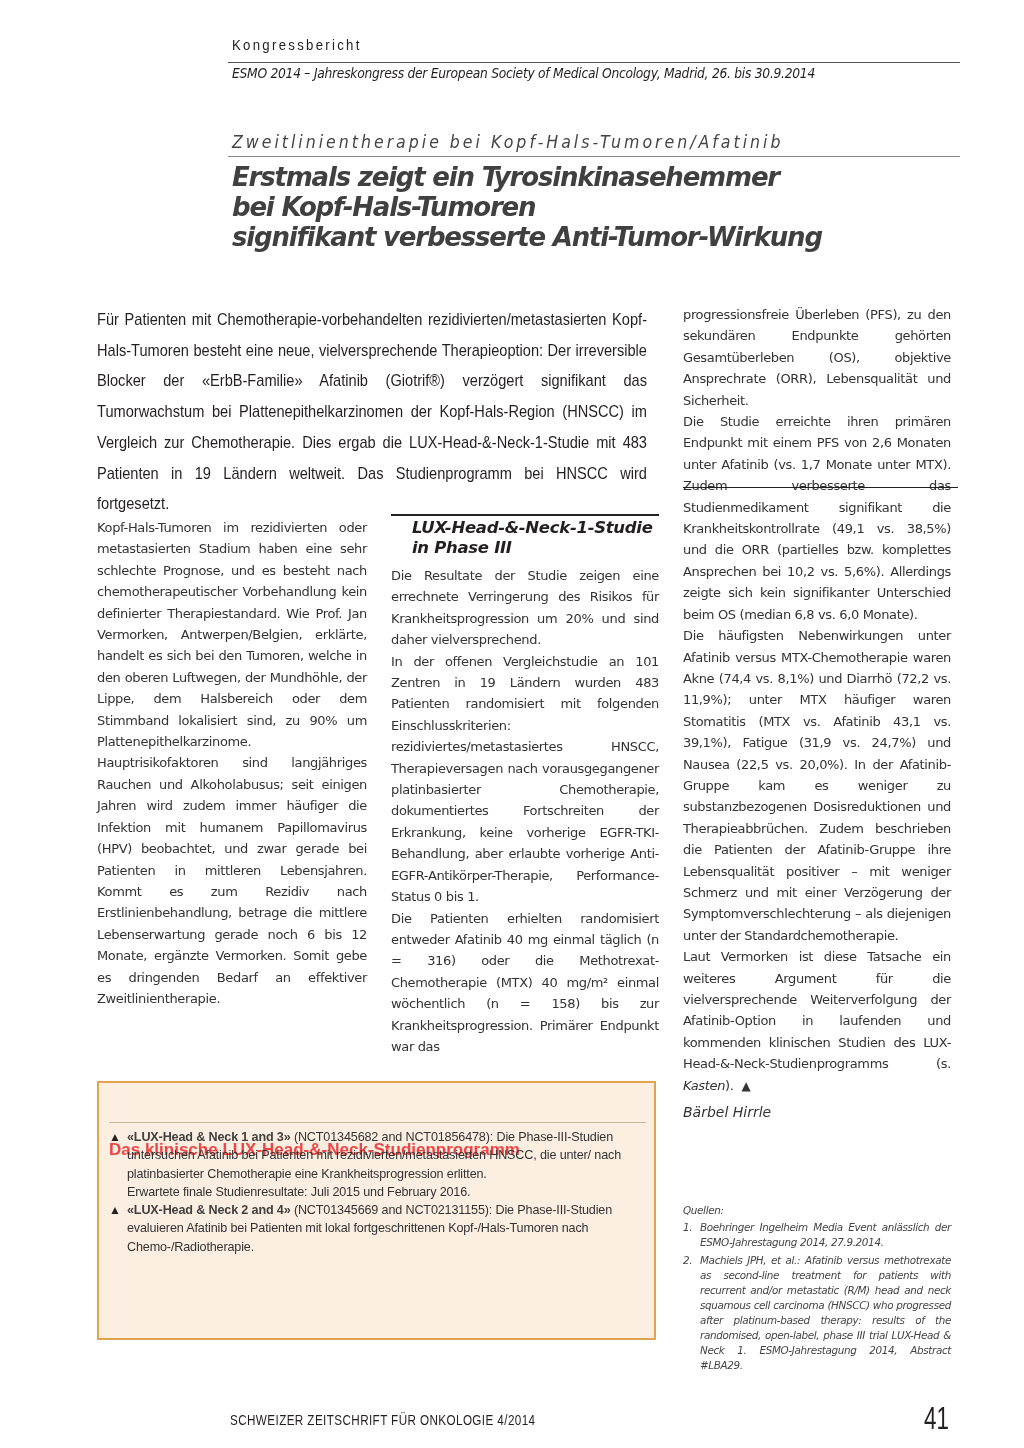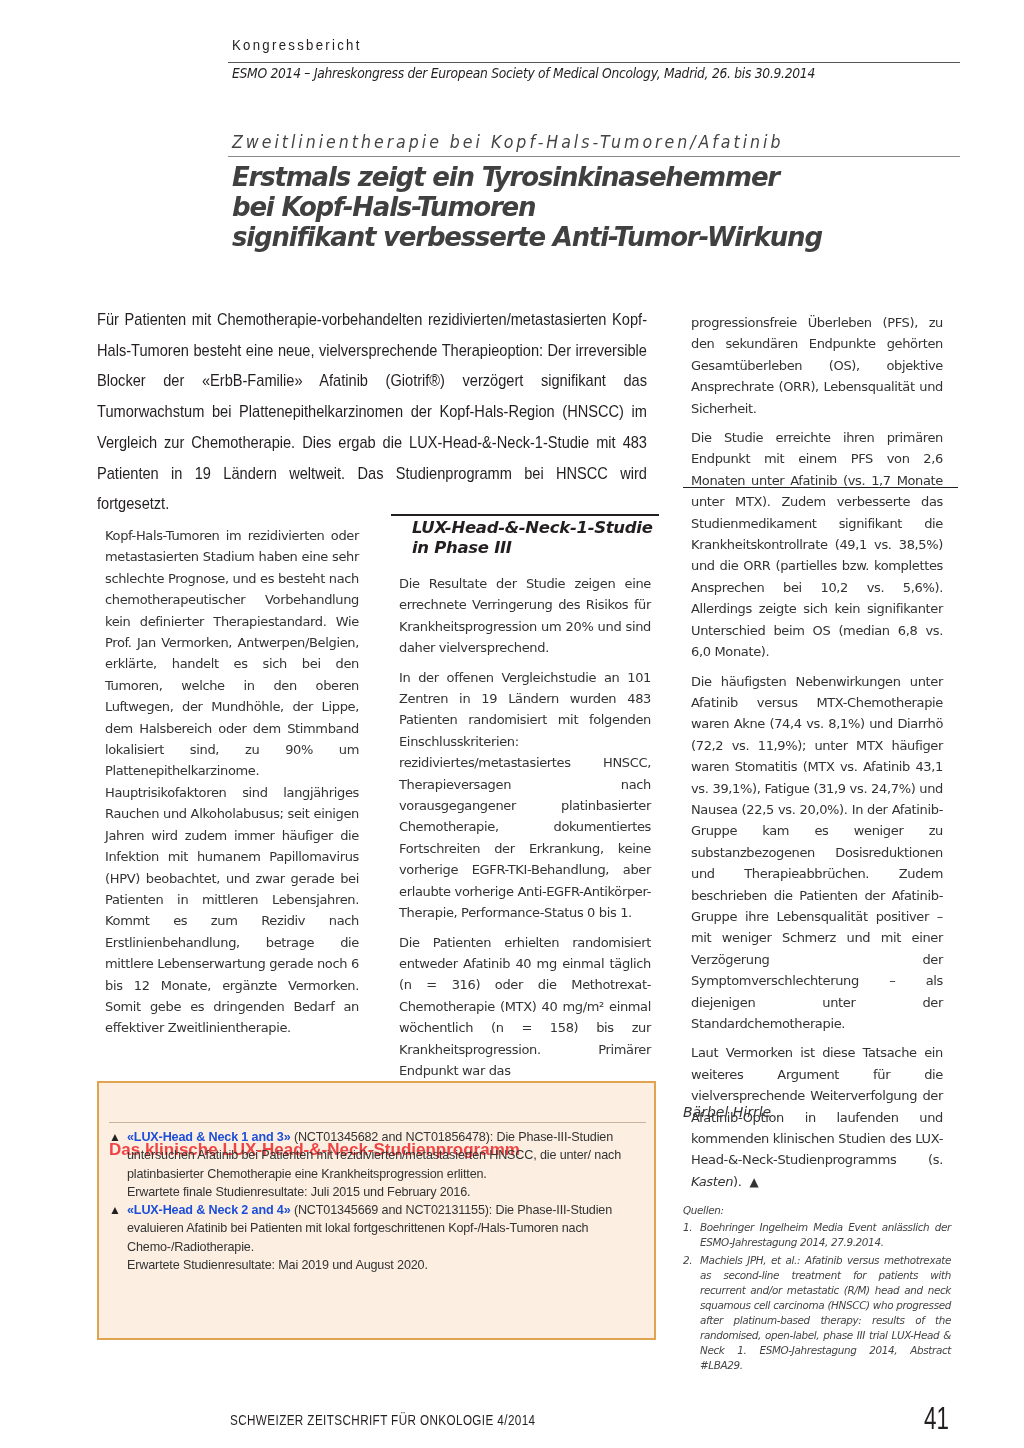--- a/index.html
+++ b/index.html
@@ -28,21 +28,21 @@
     }
     .lead {
       left: 97px; top: 305px; width: 550px; font-family: "Liberation Sans", sans-serif;
       font-size: 16.6px; line-height: 30.7px; text-align: justify; color: #231f20;
       transform: scaleX(0.88); transform-origin: left; width: 625px;
     }
     .col {
       font-family: "DejaVu Sans", sans-serif; font-size: 13px; line-height: 21.4px;
       text-align: justify; color: #333; font-weight: normal;
     }
-    .col p { margin: 8px; }
+    .col p { margin: 0; }
     .col1 { left: 97px; top: 517px; width: 270px; letter-spacing: -0.35px; }
     .col2 { left: 391px; top: 565px; width: 268px; letter-spacing: -0.35px; }
     .col3 { left: 683px; top: 304px; width: 268px; letter-spacing: -0.35px; }
     .col2-rule { left: 391px; top: 514px; width: 268px; height: 2px; background: #231f20; }
     .col2-heading {
       left: 412px; top: 518px; width: 250px; font-size: 16.5px; line-height: 20px; font-weight: bold; font-style: italic;
       color: #231f20; letter-spacing: -0.3px;
     }
     .col3-rule { left: 683px; top: 487px; width: 275px; height: 1px; background: #231f20; }
     .box {
@@ -52,21 +52,21 @@
       left: 109px; top: 1140px; font-family: "Liberation Sans", sans-serif; font-weight: bold; font-size: 17px; color: #ef4444;
     }
     .box-divider { left: 109px; top: 1122px; width: 537px; height: 1px; background: #c8b49c; }
     .box-body {
       left: 109px; top: 1128px; width: 540px; font-family: "Liberation Sans", sans-serif; font-size: 12.6px; line-height: 18.3px; color: #333;
       letter-spacing: -0.15px;
     }
     .box-body p { margin: 0; }
     .bullet { position: relative; padding-left: 18px; }
     .bullet .tri { position: absolute; left: 0; top: 0; font-size: 12px; color: #231f20; }
-    .bullet b { color: #1d4ed8; }
+    .bullet b { color: #404040; }
     .author { left: 683px; top: 1104px; font-size: 14px; font-style: italic; font-weight: normal; color: #333; }
     .sources {
       left: 683px; top: 1203px; width: 268px; font-size: 10.4px; line-height: 15px; font-style: italic; color: #444; letter-spacing: -0.35px;
     }
     .sources ol { margin: 2px 0 0 0; padding: 0; list-style: none; }
     .sources li { position: relative; padding-left: 17px; margin-bottom: 3px; text-align: justify; }
     .sources li .n { position: absolute; left: 0; top: 0; }
     .footer-journal {
       left: 230px; top: 1411px; font-family: "Liberation Sans", sans-serif; font-size: 15px; letter-spacing: 0.5px;
       color: #231f20; transform: scaleX(0.78); transform-origin: left;
@@ -118,21 +118,20 @@
 <div class="abs box-divider"></div>
 <div class="abs box-body">
   <div class="bullet">
     <span class="tri">▲</span>
     <b>«LUX-Head &amp; Neck 1 and 3»</b><span> (NCT01345682 and NCT01856478): Die Phase-III-Studien untersuchen Afatinib bei Patienten mit rezidivierten/metastasierten HNSCC, die unter/ nach platinbasierter Chemotherapie eine Krankheitsprogression erlitten.</span>
     <div>Erwartete finale Studienresultate: Juli 2015 und February 2016.</div>
   </div>
   <div class="bullet">
     <span class="tri">▲</span>
     <b>«LUX-Head &amp; Neck 2 and 4»</b><span> (NCT01345669 and NCT02131155): Die Phase-III-Studien evaluieren Afatinib bei Patienten mit lokal fortgeschrittenen Kopf-/Hals-Tumoren nach Chemo-/Radiotherapie.</span>
-    <div>Erwartete Studienresultate: Mai 2019 und August 2020.</div>
   </div>
 </div>
 
 <div class="abs author">Bärbel Hirrle</div>
 <div class="abs sources">
   <div>Quellen:</div>
   <ol>
     <li><span class="n">1.</span><span>Boehringer Ingelheim Media Event anlässlich der ESMO-Jahrestagung 2014, 27.9.2014.</span></li>
     <li><span class="n">2.</span><span>Machiels JPH, et al.: Afatinib versus methotrexate as second-line treatment for patients with recurrent and/or metastatic (R/M) head and neck squamous cell carcinoma (HNSCC) who progressed after platinum-based therapy: results of the randomised, open-label, phase III trial LUX-Head &amp; Neck 1. ESMO-Jahrestagung 2014, Abstract #LBA29.</span></li>
   </ol>

